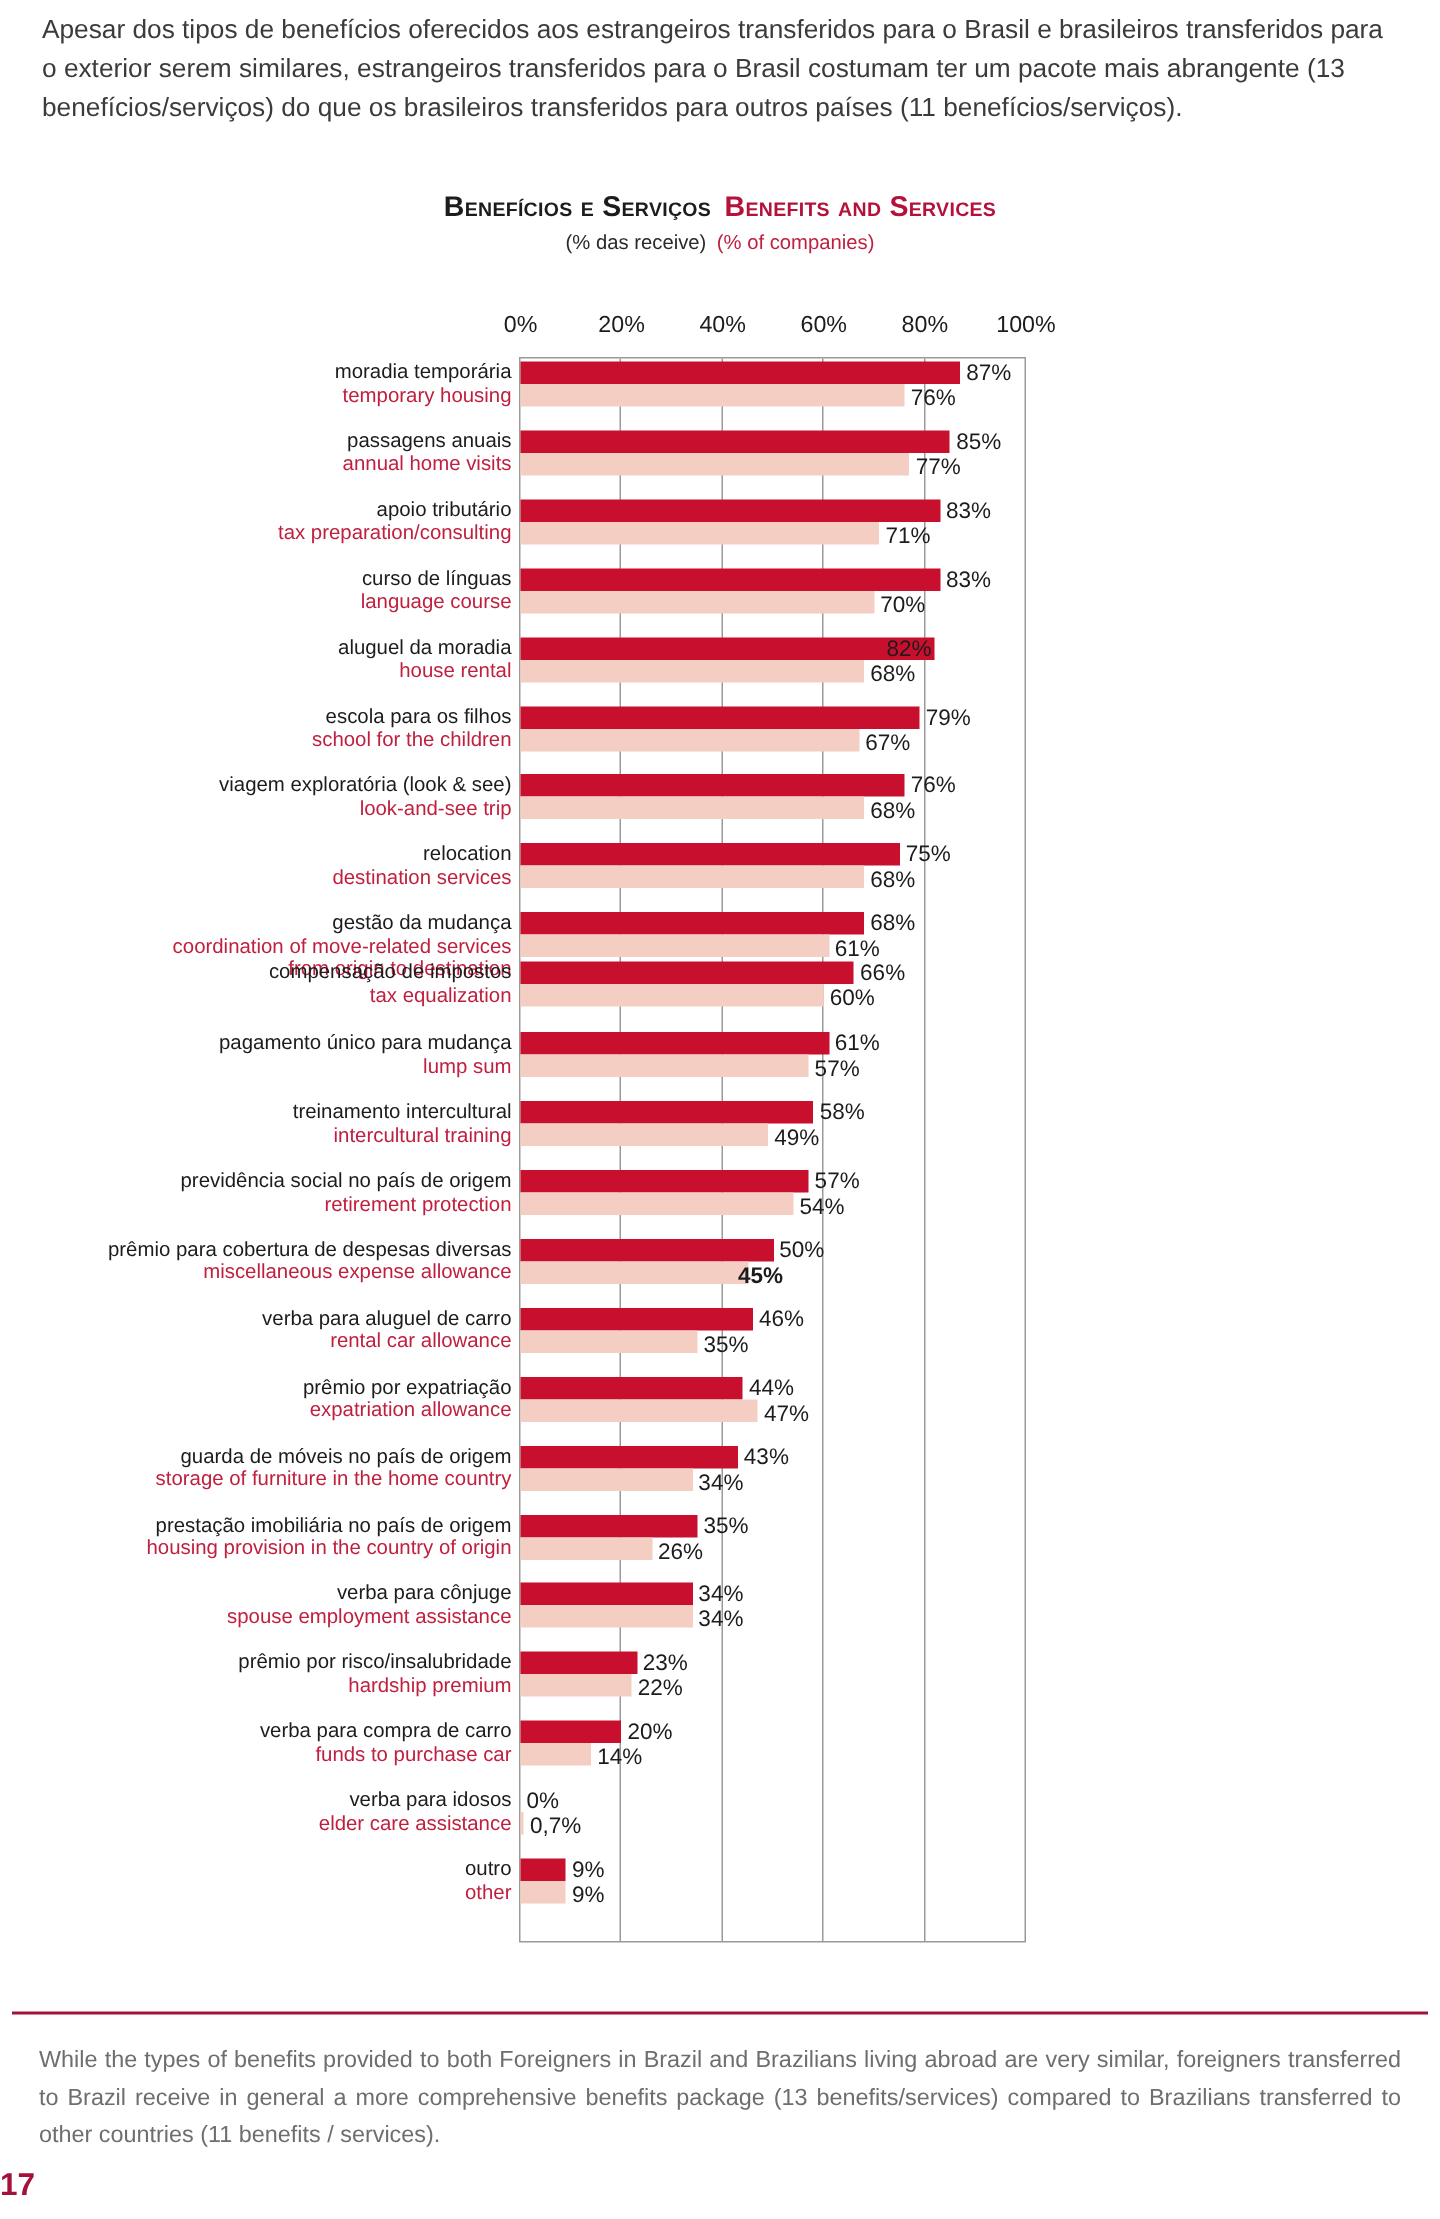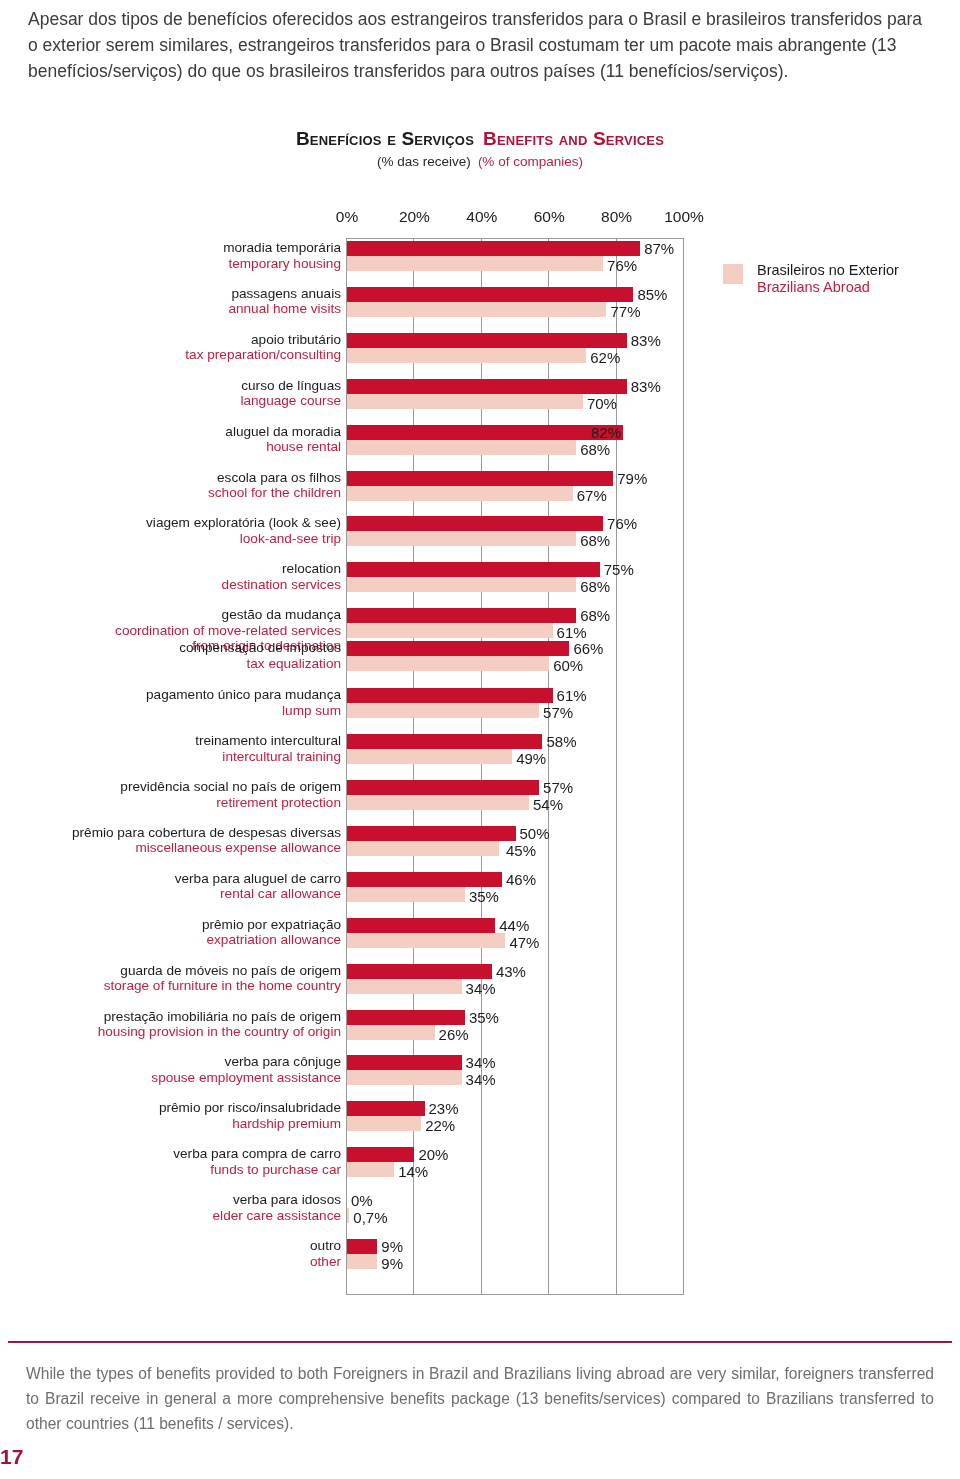--- a/index.html
+++ b/index.html
@@ -242,21 +242,21 @@
       <div class="val" style="top: 303.9px; left: 610.49px;">77%</div>
     </div>
     <div class="row" style="top: 0px;">
       <div class="row-labels" style="top: 331.8px;">
         <span class="lbl-pt">apoio tributário</span>
         <span class="lbl-en">tax preparation/consulting</span>
       </div>
       <div class="bar dark" style="top: 332.8px; width: 279.71px;"></div>
       <div class="val" style="top: 332.8px; left: 630.71px;">83%</div>
       <div class="bar light" style="top: 347.8px; width: 239.27px;"></div>
-      <div class="val" style="top: 349.8px; left: 590.27px;">62%</div>
+      <div class="val" style="top: 349.8px; left: 590.27px;">71%</div>
     </div>
     <div class="row" style="top: 0px;">
       <div class="row-labels" style="top: 377.7px;">
         <span class="lbl-pt">curso de línguas</span>
         <span class="lbl-en">language course</span>
       </div>
       <div class="bar dark" style="top: 378.7px; width: 279.71px;"></div>
       <div class="val" style="top: 378.7px; left: 630.71px;">83%</div>
       <div class="bar light" style="top: 393.7px; width: 235.9px;"></div>
       <div class="val" style="top: 395.7px; left: 586.9px;">70%</div>
@@ -353,21 +353,21 @@
       <div class="val" style="top: 797px; left: 532.98px;">54%</div>
     </div>
     <div class="row" style="top: 0px;">
       <div class="row-labels" style="top: 824.9px;">
         <span class="lbl-pt">prêmio para cobertura de despesas diversas</span>
         <span class="lbl-en">miscellaneous expense allowance</span>
       </div>
       <div class="bar dark" style="top: 825.9px; width: 168.5px;"></div>
       <div class="val" style="top: 825.9px; left: 519.5px;">50%</div>
       <div class="bar light" style="top: 840.9px; width: 151.65px;"></div>
-      <div class="val" style="top: 842.9px; left: 506px;">45%</div>
+      <div class="val" style="top: 842.9px; left: 492px; font-weight: bold;">45%</div>
     </div>
     <div class="row" style="top: 0px;">
       <div class="row-labels" style="top: 870.8px;">
         <span class="lbl-pt">verba para aluguel de carro</span>
         <span class="lbl-en">rental car allowance</span>
       </div>
       <div class="bar dark" style="top: 871.8px; width: 155.02px;"></div>
       <div class="val" style="top: 871.8px; left: 506.02px;">46%</div>
       <div class="bar light" style="top: 886.8px; width: 117.95px;"></div>
       <div class="val" style="top: 888.8px; left: 468.95px;">35%</div>
@@ -448,22 +448,17 @@
         <span class="lbl-en">other</span>
       </div>
       <div class="bar dark" style="top: 1239px; width: 30.33px;"></div>
       <div class="val" style="top: 1239px; left: 381.33px;">9%</div>
       <div class="bar light" style="top: 1254px; width: 30.33px;"></div>
       <div class="val" style="top: 1256px; left: 381.33px;">9%</div>
     </div>
   </div>
 
 <div id="legend">
-    <div class="leg-item">
-      <span class="leg-swatch light"></span>
-      <span class="leg-pt">Brasileiros no Exterior</span>
-      <span class="leg-en">Brazilians Abroad</span>
-    </div>
   </div>
 
 <div class="footer-rule"></div>
 <div class="footer-text">While the types of benefits provided to both Foreigners in Brazil and Brazilians living abroad are very similar, foreigners transferred to Brazil receive in general a more comprehensive benefits package (13 benefits/services) compared to Brazilians transferred to other countries (11 benefits / services).</div>
 <div class="page-number">17</div>
 
 </body></html>

